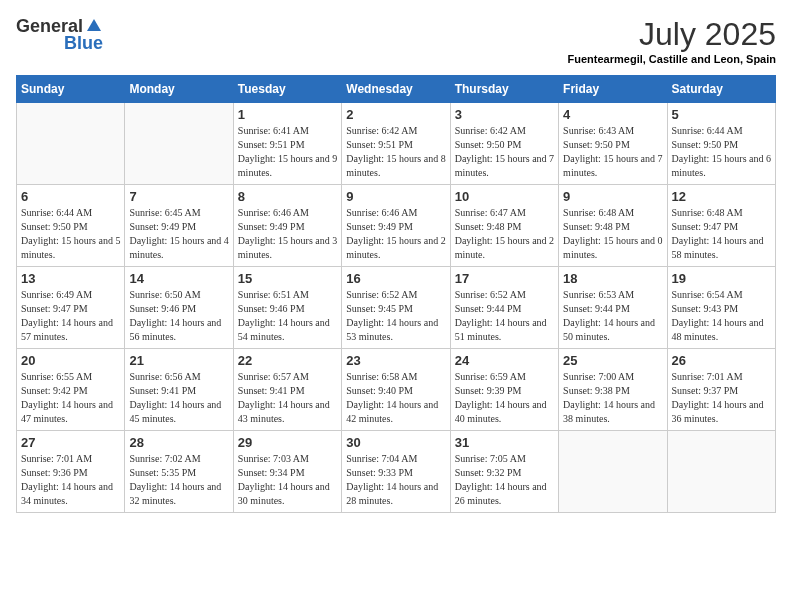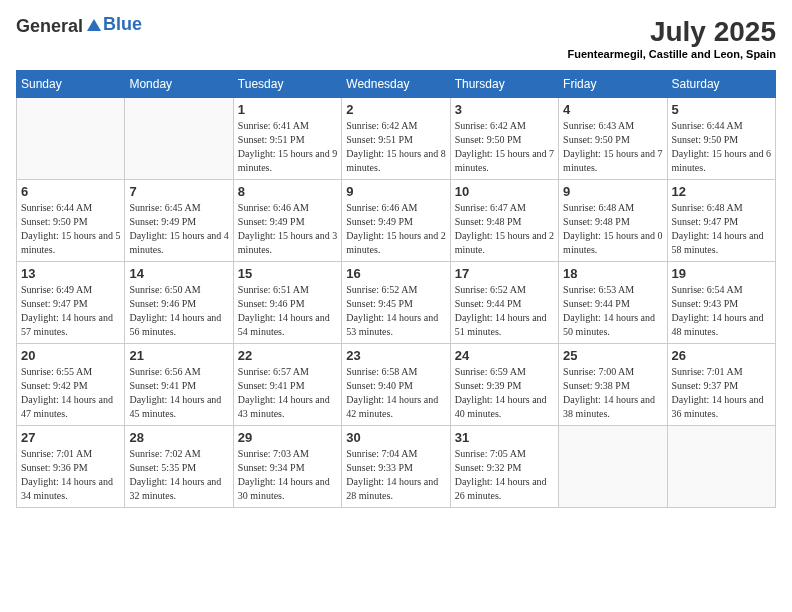--- a/index.html
+++ b/index.html
@@ -11,48 +11,48 @@
       padding: 16px;
     }
     .header {
       display: flex;
       justify-content: space-between;
       align-items: flex-start;
       margin-bottom: 10px;
     }
     .logo {
       display: flex;
-      flex-direction: row;
-      align-items: center;
+      flex-direction: column;
+      align-items: flex-end;
     }
     .title-section {
       text-align: right;
     }
     .month-title {
-      font-size: 28px;
-      font-weight: bold;
+      font-size: 32px;
+      font-weight: normal;
       color: #333;
     }
     .location-title {
       font-size: 11px;
       color: #000000;
       font-weight: bold;
     }
     .calendar {
       width: 100%;
       border-collapse: collapse;
       font-size: 11px;
     }
     .calendar th {
       background-color: #2a6ebb;
       color: white;
       padding: 6px 4px;
       text-align: left;
       font-size: 12px;
-      font-weight: normal;
+      font-weight: bold;
       border: 1px solid #2a6ebb;
     }
     .calendar td {
       border: 1px solid #ccc;
       vertical-align: top;
       padding: 4px;
       width: 108px;
       min-height: 80px;
     }
     .day-number {

